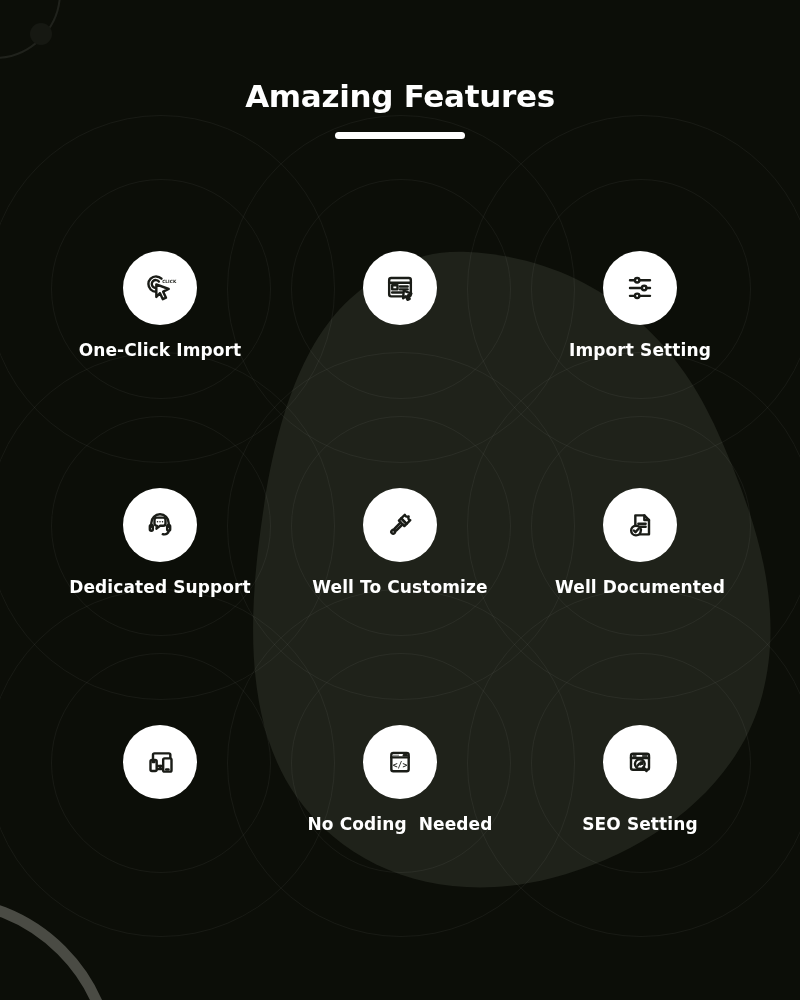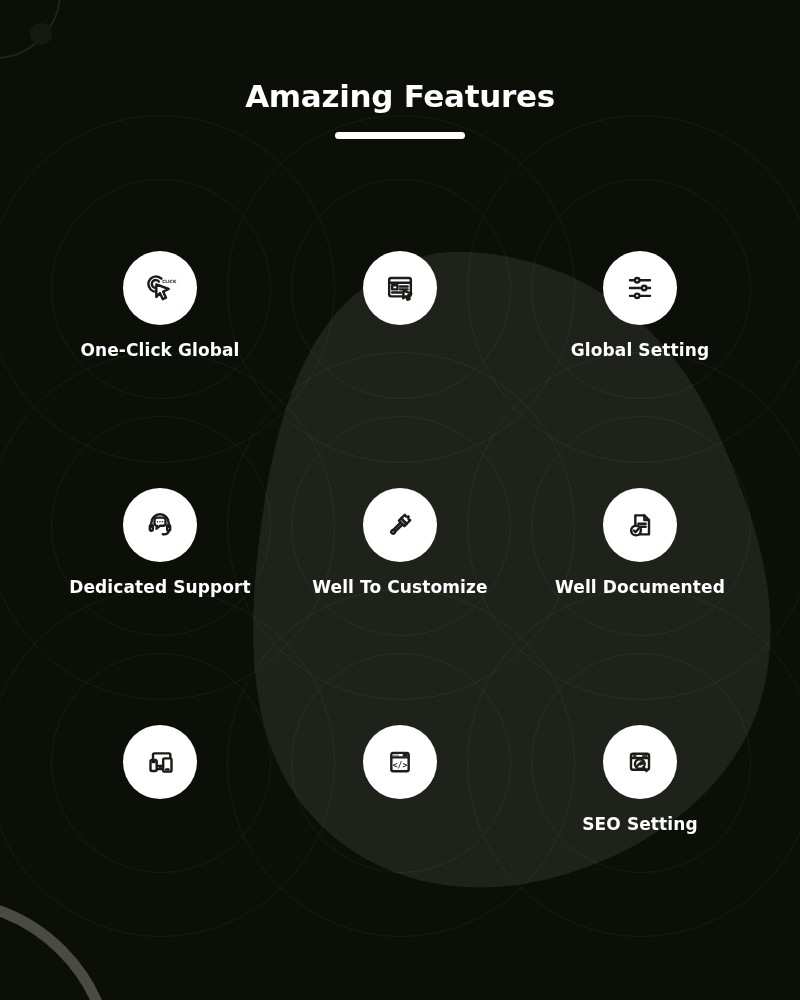--- a/index.html
+++ b/index.html
@@ -73,21 +73,21 @@
     <div class="ring-a"></div>
     <div class="ring-b"></div>
     <div class="icon-circle">
       <svg class="ico" width="40" height="40" viewBox="0 0 24 24">
         <path d="M12.9 6.4 A4.6 4.6 0 1 0 12.9 12.9"></path>
         <path d="M11.3 8.1 A2.4 2.4 0 1 0 11.3 11.2"></path>
         <text x="13.3" y="8.8" font-size="2.6" font-weight="bold">CLICK</text>
         <path class="fillw" d="M9.8 9.8 L17.2 12.6 L13.9 14.2 L15.6 17.8 L13.7 18.7 L12 15.1 L9.8 17.4 Z" stroke="#1a1c17"></path>
       </svg>
     </div>
-    <div class="feature-label">One-Click Global</div>
+    <div class="feature-label">One-Click Import</div>
   </div>
 
   <div class="cell">
     <div class="ring-a"></div>
     <div class="ring-b"></div>
     <div class="icon-circle">
       <svg class="ico" width="40" height="40" viewBox="0 0 24 24">
         <rect x="5.5" y="6" width="13" height="11" rx="1.2"></rect>
         <path d="M5.5 8.8 H18.5"></path>
         <rect x="7.3" y="10.4" width="3.2" height="2.4"></rect>
@@ -103,21 +103,21 @@
     <div class="icon-circle">
       <svg class="ico" width="40" height="40" viewBox="0 0 24 24">
         <path d="M6 7.3 H8.9 M11.7 7.3 H18"></path>
           <circle cx="10.3" cy="7.3" r="1.35"></circle>
         <path d="M6 12 H13.1 M15.9 12 H18"></path>
           <circle cx="14.5" cy="12" r="1.35"></circle>
         <path d="M6 16.7 H8.9 M11.7 16.7 H18"></path>
           <circle cx="10.3" cy="16.7" r="1.35"></circle>
       </svg>
     </div>
-    <div class="feature-label">Global Setting</div>
+    <div class="feature-label">Import Setting</div>
   </div>
 
   <div class="cell">
     <div class="ring-a"></div>
     <div class="ring-b"></div>
     <div class="icon-circle">
       <svg class="ico" width="40" height="40" viewBox="0 0 24 24">
         <path d="M6.8 13 V10.8 A5.2 5.2 0 0 1 17.2 10.8 V13"></path>
         <rect x="5.9" y="12" width="1.8" height="3.4" rx="0.9"></rect>
         <rect x="16.3" y="12" width="1.8" height="3.4" rx="0.9"></rect>
@@ -185,20 +185,21 @@
       <svg class="ico" width="40" height="40" viewBox="0 0 24 24">
         <rect x="6.8" y="6.5" width="10.4" height="11" rx="1.2"></rect>
         <path d="M6.8 9.2 H17.2"></path>
         <circle class="filld" cx="8.4" cy="7.9" r="0.4"></circle>
         <circle class="filld" cx="9.6" cy="7.9" r="0.4"></circle>
         <circle class="filld" cx="10.8" cy="7.9" r="0.4"></circle>
         <path d="M14.3 7.9 H16"></path>
         <text x="12" y="15.7" text-anchor="middle" font-size="4.8" font-weight="bold" font-family="DejaVu Sans Mono, monospace">&lt;/&gt;</text>
       </svg>
     </div>
+    <div class="feature-label">No Coding  Needed</div>
   </div>
 
   <div class="cell">
     <div class="ring-a"></div>
     <div class="ring-b"></div>
     <div class="icon-circle">
       <svg class="ico" width="40" height="40" viewBox="0 0 24 24">
         <rect x="6.6" y="7" width="10.8" height="9.6" rx="1.2"></rect>
         <path d="M6.6 9.6 H17.4"></path>
         <rect class="filld" x="7.7" y="7.9" width="2.2" height="1"></rect>

